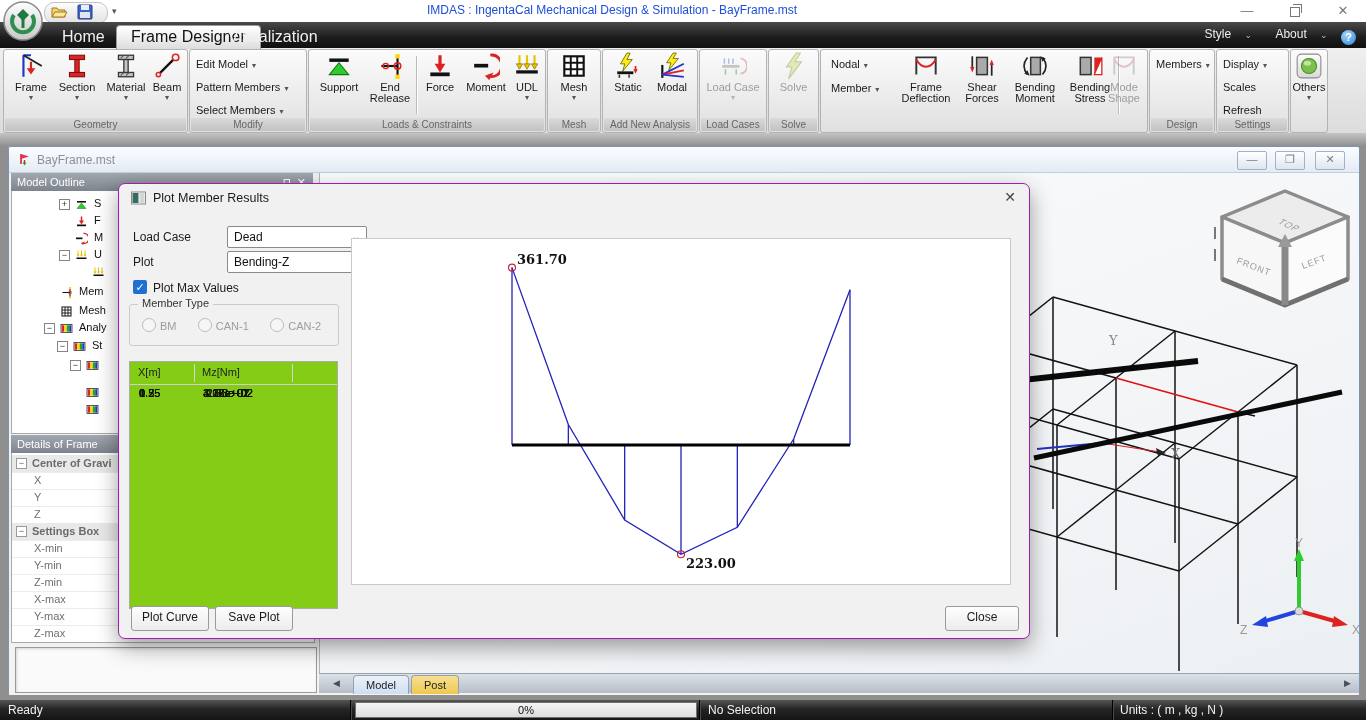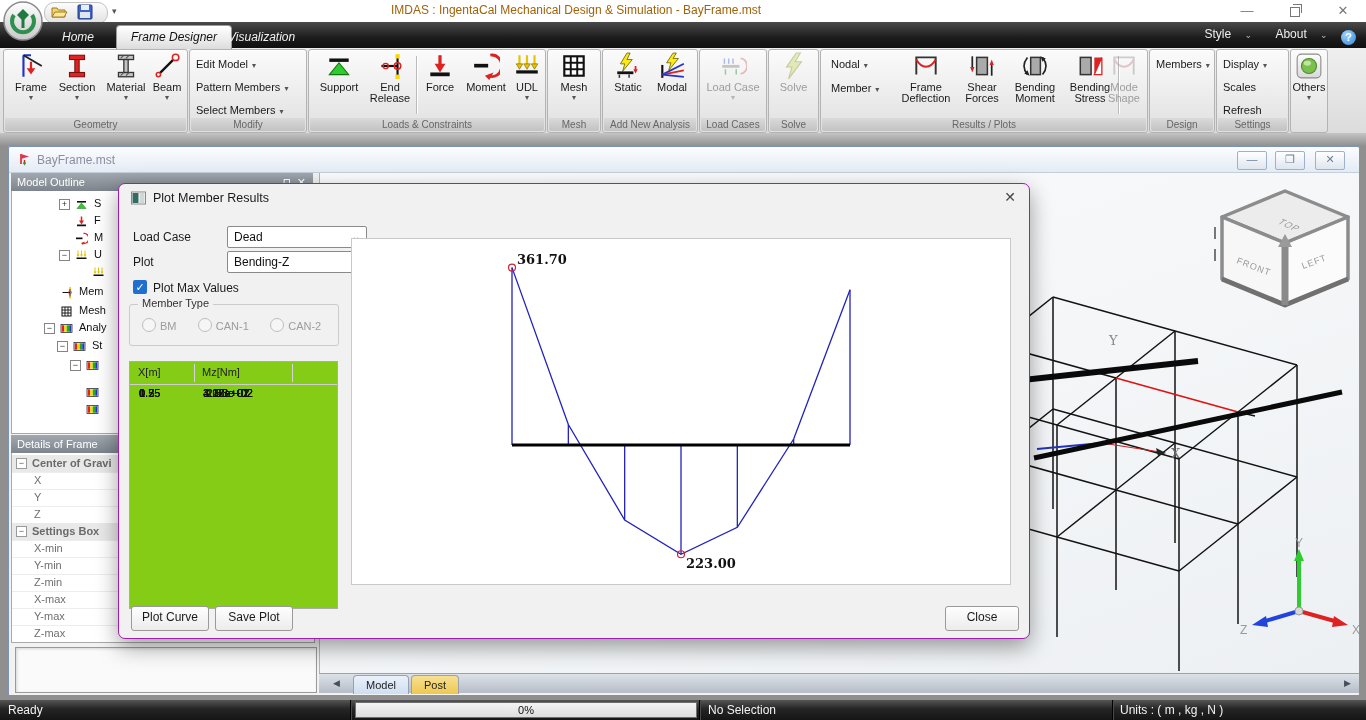--- a/index.html
+++ b/index.html
@@ -1,31 +1,31 @@
 <!DOCTYPE html>
 <html><head>
 <meta charset="utf-8">
 <style>
   html,body{margin:0;padding:0;background:#cfcfcf;font-family:"Liberation Sans",sans-serif;}
   #app{position:relative;width:1366px;height:720px;background:#8f8f8f;overflow:hidden;font-size:12px;color:#111;}
   .abs{position:absolute;}
   
   #titlebar{left:0;top:0;width:1366px;height:22px;background:#ffffff;}
-  #apptitle{left:0;top:3px;width:1152px;text-align:center;font-size:12px;color:#a16207;}
+  #apptitle{left:0;top:3px;width:1152px;text-align:center;font-size:12px;color:#1d4ed8;padding-left:36px;}
   .winbtn{top:3px;width:30px;height:17px;color:#777;font-size:13px;text-align:center;line-height:16px;cursor:default;}
   .restore-glyph{position:absolute;left:10px;top:4px;width:8px;height:8px;border:1.4px solid #777;}
   .restore-glyph:before{content:"";position:absolute;left:2px;top:-4px;width:8px;height:8px;border:1.4px solid #777;border-bottom:none;border-left:none;}
   
   #qat-pill{left:44px;top:2px;width:62px;height:20px;border:1px solid #c2c2c2;border-radius:10px;background:linear-gradient(#fcfcfc,#e2e2e2);}
   .qatbtn{top:4px;width:18px;height:16px;}
   #qat-more{left:112px;top:6px;font-size:9px;color:#555;}
   #app-logo{left:3px;top:1px;width:40px;height:40px;z-index:60;}
   
   #tabrow{left:0;top:22px;width:1366px;height:26px;background:linear-gradient(#4a4a4a,#1c1c1c 60%,#101010);}
-  .rtab{top:26px;height:22px;padding:0 14px;line-height:22px;color:#f0f0f0;font-size:12px;z-index:5;font-style:italic;}
+  .rtab{top:26px;height:22px;padding:0 14px;line-height:22px;color:#f0f0f0;font-size:16px;z-index:5;}
   .rtab.active{background:linear-gradient(#ffffff,#e8e8e8 70%,#dcdcdc);color:#111;border-radius:4px 4px 0 0;border:1px solid #9a9a9a;border-bottom:none;top:25px;height:23px;}
   #menu-right{right:10px;top:27px;color:#eee;font-size:12px;z-index:6;}
   #menu-right span{margin-left:10px;}
   .chev{font-size:9px;color:#bbb;}
   #help-orb{display:inline-block;width:15px;height:15px;border-radius:50%;background:radial-gradient(circle at 35% 30%,#9fd2ff,#2f86d6);color:#fff;text-align:center;line-height:15px;font-size:11px;font-weight:bold;vertical-align:-3px;}
   
   #ribbon{left:0;top:48px;width:1366px;height:85px;background:linear-gradient(#efefef,#dcdcdc);border-bottom:1px solid #a9a9a9;}
   .rgroup{position:absolute;top:1px;height:82px;border:1px solid #b3b3b3;border-radius:3px;background:linear-gradient(#fbfbfb,#ececec 55%,#e0e0e0);box-shadow:0 1px 0 rgba(255,255,255,.7) inset;}
   .rlabel{position:absolute;left:1px;right:1px;bottom:1px;height:13px;font-size:10px;color:#666;text-align:center;line-height:13px;background:linear-gradient(#dadada,#c2c2c2);border-radius:0 0 2px 2px;white-space:nowrap;overflow:hidden;}
   .rbtn{position:absolute;top:2px;display:flex;flex-direction:column;align-items:center;height:64px;cursor:default;}
@@ -368,21 +368,20 @@
         <span class="rlbl">Bending Stress</span>
       </div>
       <div class="vsep" style="left:297px"></div>
       <div class="rbtn disabled" style="left:279px;width:46px;left:280px">
         <svg viewBox="0 0 26 26">
             <path d="M4 21 V5 H22 V21" fill="none" stroke="#999" stroke-width="1.8"></path>
             <path d="M4 7 C9 16,17 16,22 7" fill="none" stroke="#cc8888" stroke-width="1.8"></path>
           </svg>
         <span class="rlbl">Mode Shape</span>
       </div>
-      <div class="rlabel">Results / Plots</div>
     </div>
 
     <div class="rgroup" style="left:1149px;width:64px">
       <div class="rrow" style="top:8px"><span>Members</span><span class="chev2">▾</span></div>
       <div class="rlabel">Design</div>
     </div>
 
     <div class="rgroup" style="left:1216px;width:71px">
       <div class="rrow" style="top:8px"><span>Display</span><span class="chev2">▾</span></div>
       <div class="rrow" style="top:31px"><span>Scales</span></div>

